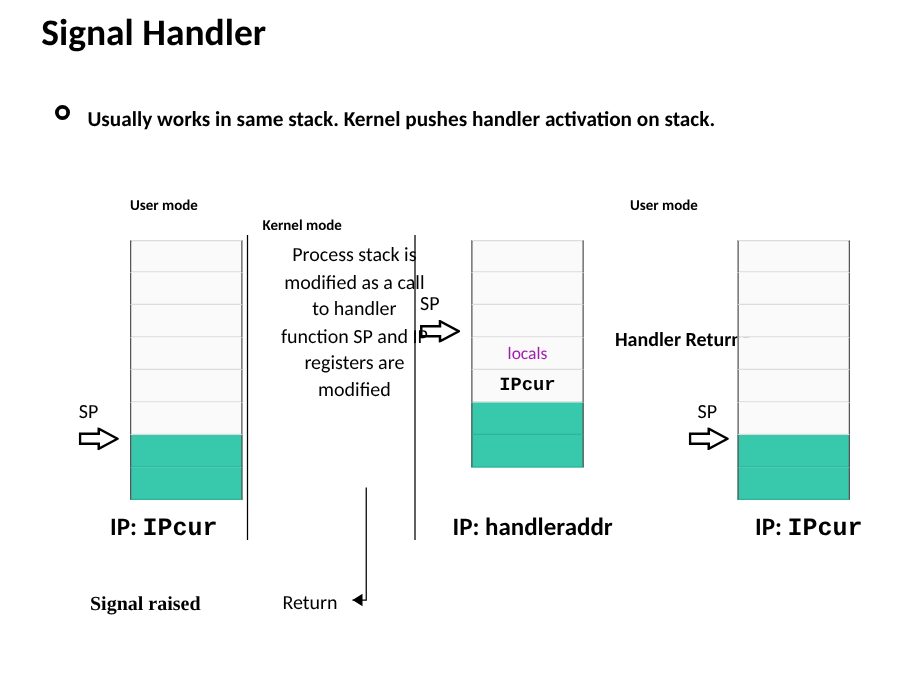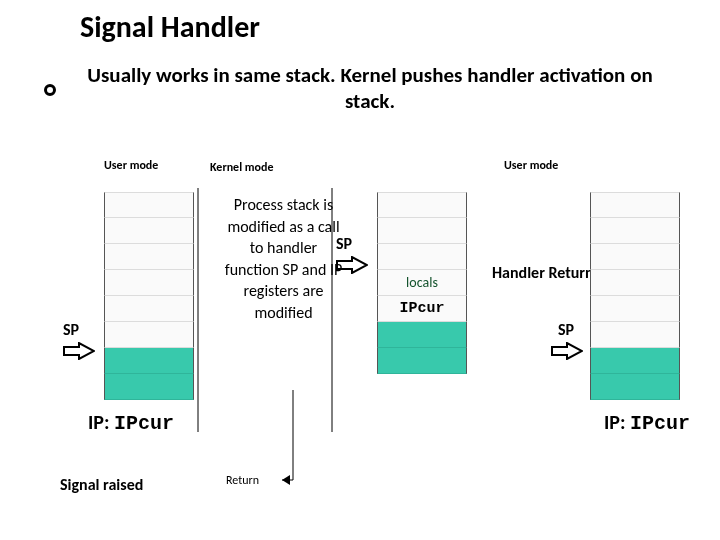--- a/index.html
+++ b/index.html
@@ -17,41 +17,39 @@
   }
 
   
   .title {
     position: absolute;
     left: 33px;
     top: 10px;
     font-weight: 700;
     font-size: 30px;
     line-height: 1.1;
-    margin-left: 47px;
   }
   .bullet-ring {
     position: absolute;
     left: 44px;
     top: 84px;
     width: 12px;
     height: 12px;
     border: 3px solid #000;
     border-radius: 50%;
     box-sizing: border-box;
   }
   .bullet-text {
     position: absolute;
     left: 70px;
-    top: 62px;
+    top: 85px;
     width: 600px;
     font-weight: 700;
-    font-size: 21px;
+    font-size: 17px;
     line-height: 1.25;
-    text-align: center;
   }
 
   .mode-label {
     position: absolute;
     font-weight: 700;
     font-size: 12px;
     white-space: pre;
   }
 
   
@@ -73,60 +71,60 @@
   }
   .cell:first-child {
     border-top: 1px solid #dcdcdc;
   }
   .cell.filled {
     background: #38c9ac; 
     border-bottom: 1px solid #2fb59a;
   }
   .cell.label {
     font-size: 14px;
-    color: #14532d;
+    color: #a21caf;
     font-family: inherit;
   }
   .cell.mono {
     font-family: "Courier New", Courier, monospace;
     font-weight: 700;
     font-size: 15px;
   }
 
   .ip-caption {
     position: absolute;
     font-weight: 700;
     font-size: 20px;
   }
   .ip-caption .mono {
     font-family: "Courier New", Courier, monospace;
     font-weight: 700;
   }
 
   .sp-label {
     position: absolute;
-    font-weight: 700;
+    font-weight: 400;
     font-size: 16px;
   }
   .side-label {
     position: absolute;
     font-weight: 700;
     font-size: 16px;
     line-height: 1.25;
   }
 
   .signal-label {
     position: absolute;
     font-weight: 700;
     font-size: 16px;
   }
   .return-label {
     position: absolute;
     font-weight: 400;
-    font-size: 12px;
+    font-size: 16px;
   }
 
   
   .kernel-desc {
     position: absolute;
     left: 221px;
     top: 194px;
     width: 125px;
     text-align: center;
     font-size: 16px;
@@ -152,21 +150,21 @@
 <body>
 
 <div class="slide">
 
   <div class="title">Signal Handler</div>
 
   <div class="bullet-ring"></div>
   <div class="bullet-text">Usually works in same stack. Kernel pushes handler activation on stack.</div>
 
   <div class="mode-label" style="left:104px; top:158px;">User mode</div>
-  <div class="mode-label" style="left:210px; top:160px;">Kernel mode</div>
+  <div class="mode-label" style="left:210px; top:174px;">Kernel mode</div>
   <div class="mode-label" style="left:504px; top:158px;">User mode</div>
 
   <div class="kernel-desc">Process stack is modified as a call to handler function SP and IP registers are modified</div>
 
   <div class="stack" style="left:104px; top:192px;">
     <div class="cell"></div>
     <div class="cell"></div>
     <div class="cell"></div>
     <div class="cell"></div>
     <div class="cell"></div>
@@ -196,20 +194,21 @@
     <div class="cell filled"></div>
   </div>
 
   <div class="sp-label" style="left:336px; top:234px;">SP</div>
   <div class="sp-arrow" style="left:336px; top:256px;">
     <svg viewBox="0 0 32 18" width="32" height="18">
       <path d="M1 5 H16 V1 L31 9 L16 17 V13 H1 Z" fill="none" stroke="#000" stroke-width="2"></path>
     </svg>
   </div>
 
+  <div class="ip-caption" style="left:362px; top:410px;">IP: handleraddr</div>
 
   <div class="side-label" style="left:492px; top:263px;">Handler Returns</div>
 
   <div class="stack" style="left:590px; top:192px;">
     <div class="cell"></div>
     <div class="cell"></div>
     <div class="cell"></div>
     <div class="cell"></div>
     <div class="cell"></div>
     <div class="cell"></div>
@@ -221,21 +220,21 @@
   <div class="sp-arrow" style="left:551px; top:342px;">
     <svg viewBox="0 0 32 18" width="32" height="18">
       <path d="M1 5 H16 V1 L31 9 L16 17 V13 H1 Z" fill="none" stroke="#000" stroke-width="2"></path>
     </svg>
   </div>
 
   <div class="ip-caption" style="left:604px; top:410px;">
     <span>IP: </span><span class="mono">IPcur</span>
   </div>
 
-  <div class="signal-label" style="left:60px; top:475px;">Signal raised</div>
+  <div class="signal-label" style="left:72px; top:475px;font-family:Liberation Serif, serif;">Signal raised</div>
   <div class="return-label" style="left:226px; top:473px;">Return</div>
 
   <svg class="svg-layer" width="720" height="540">
 
     <line x1="198" y1="188" x2="198" y2="432" stroke="#000" stroke-width="1"></line>
 
     <line x1="332" y1="188" x2="332" y2="432" stroke="#000" stroke-width="1"></line>
 
     <path d="M293 390 L293 480 L282 480" fill="none" stroke="#000" stroke-width="1"></path>
     <polygon points="282,480 290,475 290,485" fill="#000"></polygon>

